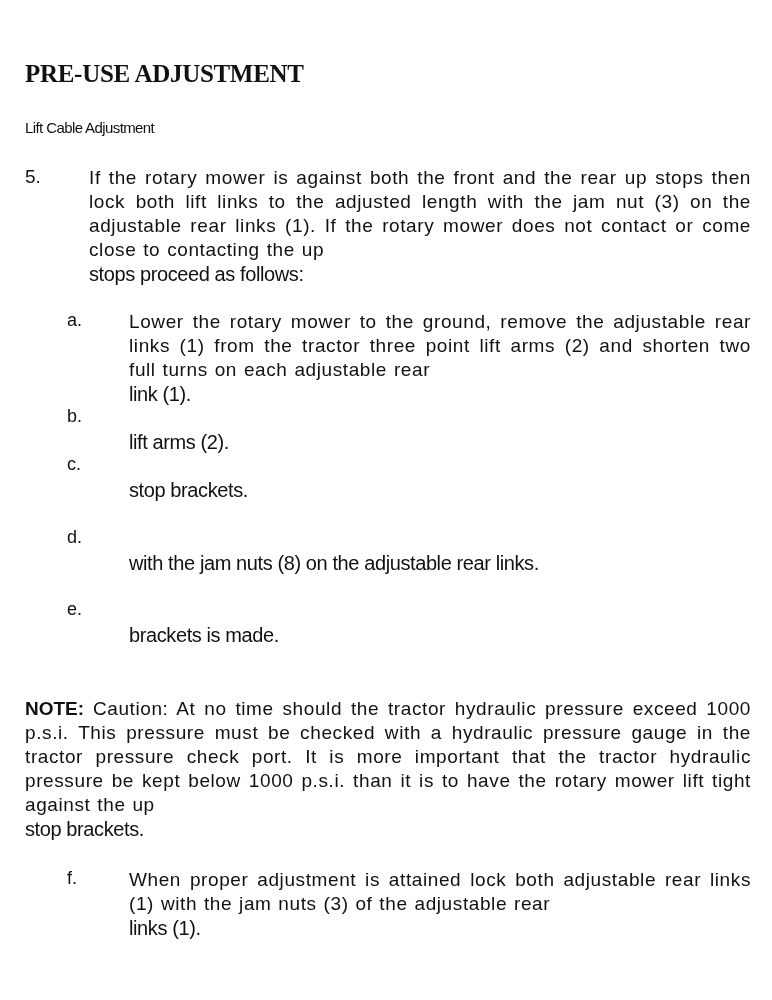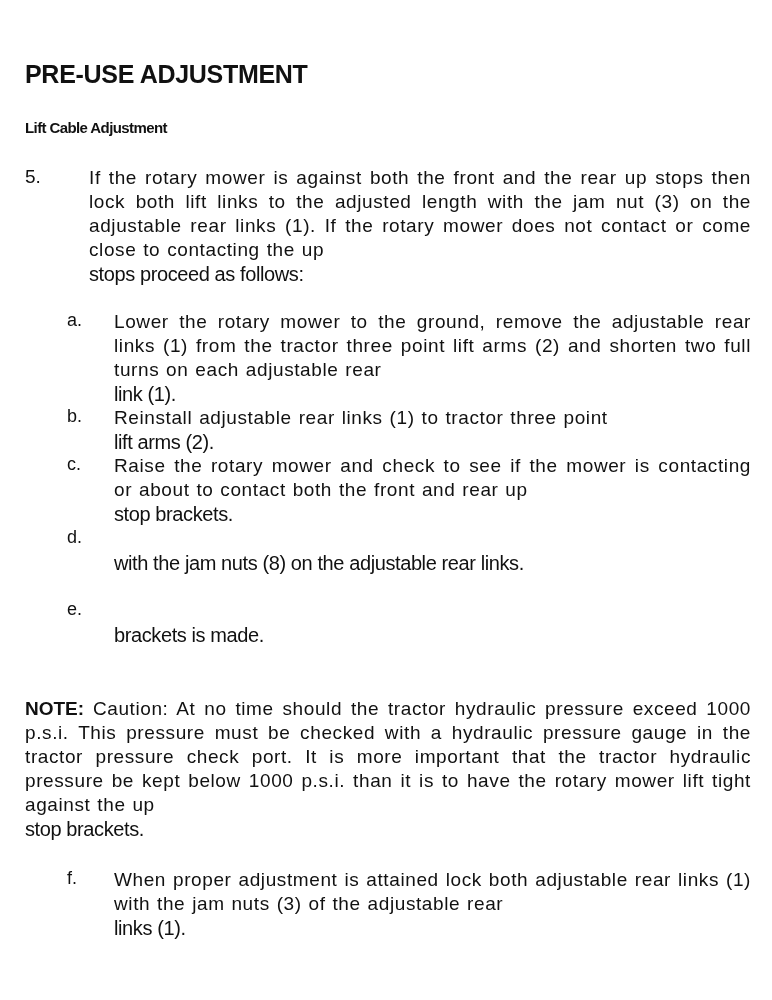--- a/index.html
+++ b/index.html
@@ -4,24 +4,25 @@
 <style>
   html, body { margin: 0; padding: 0; background: #ffffff; }
   body {
     width: 772px; height: 1000px; position: relative; overflow: hidden;
     font-family: "Liberation Sans", sans-serif; color: #111111;
   }
   .title {
     position: absolute; left: 25px; top: 60px;
     font-size: 25px; font-weight: bold; letter-spacing: -0.3px;
     margin: 0;
+    font-family: Liberation Serif, serif;
   }
   .subtitle {
     position: absolute; left: 25px; top: 119px;
-    font-size: 15px; font-weight: bold; letter-spacing: -0.6px;
+    font-size: 15px; font-weight: normal; letter-spacing: -0.6px;
     margin: 0;
   }
   .step {
     position: absolute; left: 25px; top: 166px; width: 726px;
   }
   .num {
     position: absolute; left: 0; top: 0; font-size: 19px;
   }
   .para {
     font-size: 19px; line-height: 24px; text-align: justify;
@@ -30,21 +31,21 @@
   .step .para { margin-left: 64px; }
   .last {
     font-size: 20px; letter-spacing: -0.4px; word-spacing: 0;
   }
   .sub {
     position: absolute; left: 67px; width: 684px;
   }
   .sub .letter {
     position: absolute; left: 0; top: 0; font-size: 18px;
   }
-  .sub .para { margin-left: 47px; }
+  .sub .para { margin-left: 62px; }
   .note {
     position: absolute; left: 25px; top: 697px; width: 726px;
   }
   .note .label { font-weight: bold; letter-spacing: 0; }
 </style>
 </head>
 <body>
 
 <h1 class="title">PRE-USE ADJUSTMENT</h1>
 <h2 class="subtitle">Lift Cable Adjustment</h2>
@@ -61,29 +62,29 @@
   <span class="letter">a.</span>
   <div class="para">
     <span>Lower the rotary mower to the ground, remove the adjustable rear links (1) from the tractor three point lift arms (2) and shorten two full turns on each adjustable rear</span><br>
     <span class="last">link (1).</span>
   </div>
 </div>
 
 <div class="sub" style="top:406px;">
   <span class="letter">b.</span>
   <div class="para">
-    <span>Reinstall adjustable rear links (1) to tractor three point</span><br>
+    <br>
     <span class="last">lift arms (2).</span>
   </div>
 </div>
 
 <div class="sub" style="top:454px;">
   <span class="letter">c.</span>
   <div class="para">
-    <span>Raise the rotary mower and check to see if the mower is contacting or about to contact both the front and rear up</span><br>
+    <br>
     <span class="last">stop brackets.</span>
   </div>
 </div>
 
 <div class="sub" style="top:527px;">
   <span class="letter">d.</span>
   <div class="para">
     <br>
     <span class="last">with the jam nuts (8) on the adjustable rear links.</span>
   </div>

